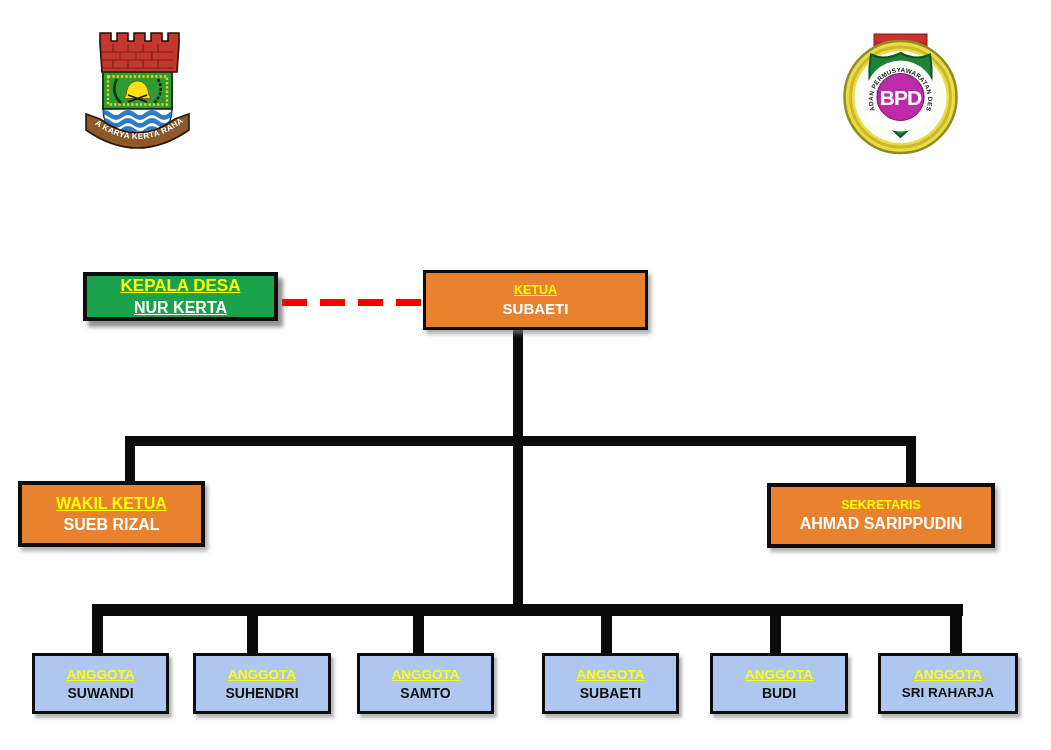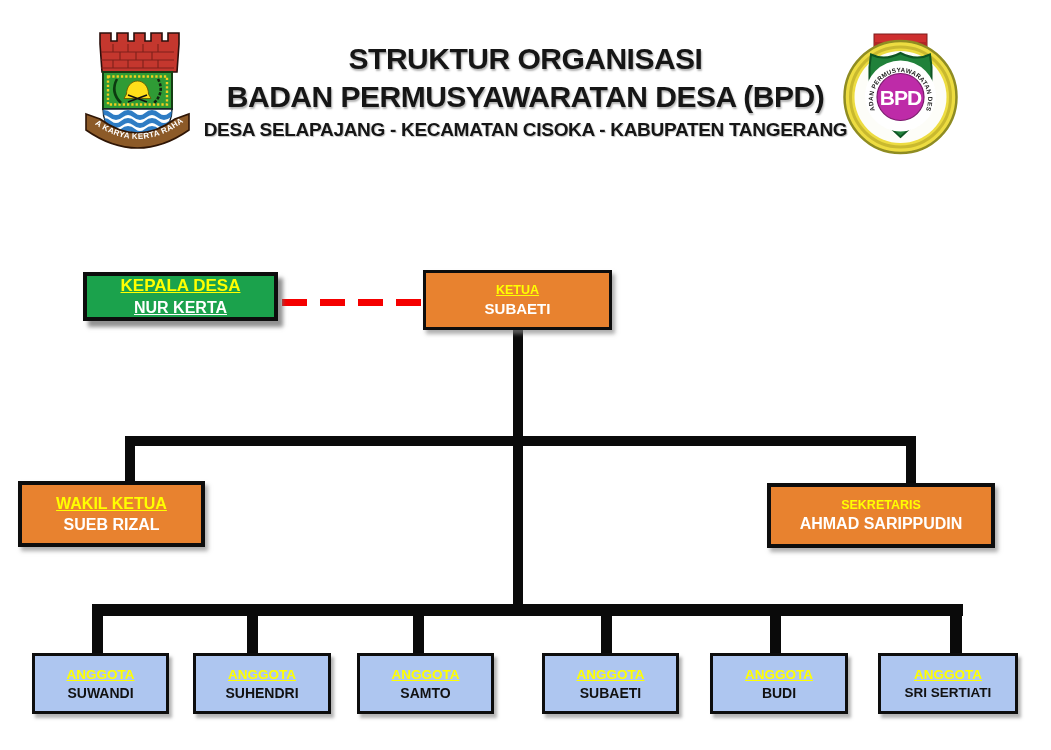--- a/index.html
+++ b/index.html
@@ -27,25 +27,20 @@
   .role{color:#FFFF00;font-weight:bold;}
   .name{color:#ffffff;font-weight:bold;}
   .u{text-decoration:underline;}
   .dark{color:#111111;}
 </style>
 </head>
 <body>
 
 <div class="canvas">
 
-  <div class="title-block">
-    <div class="title-l1">STRUKTUR ORGANISASI</div>
-    <div class="title-l2">BADAN PERMUSYAWARATAN DESA (BPD)</div>
-    <div class="title-l3">DESA SELAPAJANG - KECAMATAN CISOKA - KABUPATEN TANGERANG</div>
-  </div>
 
   <svg class="logo" style="left:80px;top:30px" width="115" height="125" viewBox="0 0 115 125">
 
     <path d="M20,14 V3 h11 v8 h6 V3 h11 v8 h6 V3 h11 v8 h6 V3 h11 v8 h6 V3 h11 v11 l-2,28 H22 Z" fill="#C4372E" stroke="#2b0f0c" stroke-width="1.6"></path>
     <path d="M21,22 H94 M21,30 H94 M21,38 H94" stroke="#7e211b" stroke-width="1.2" fill="none"></path>
     <path d="M33,14 V22 M48,14 V22 M63,14 V22 M78,14 V22 M40,22 V30 M56,22 V30 M72,22 V30 M33,30 V38 M48,30 V38 M63,30 V38 M78,30 V38" stroke="#7e211b" stroke-width="1.1"></path>
 
     <rect x="23" y="42" width="69" height="37" fill="#2F9B35" stroke="#143d12" stroke-width="2"></rect>
     <rect x="28" y="46.5" width="59" height="28" fill="none" stroke="#F5CE1E" stroke-width="2.4" stroke-dasharray="2.3,2"></rect>
 
@@ -100,21 +95,21 @@
   <div class="line" style="left:601px;top:604px;width:11px;height:50px"></div>
   <div class="line" style="left:770px;top:604px;width:11px;height:50px"></div>
   <div class="line" style="left:950px;top:604px;width:12px;height:50px"></div>
   <div class="dashed-red"></div>
 
   <div class="obox green-box" style="left:83px;top:272px;width:195px;height:49px">
     <span class="role u" style="font-size:17px">KEPALA DESA</span>
     <span class="name u" style="font-size:16px">NUR KERTA</span>
   </div>
 
-  <div class="obox orange-box" style="left:423px;top:270px;width:189px;height:60px">
+  <div class="obox orange-box" style="left:423px;top:270px;width:225px;height:60px">
     <span class="role u" style="font-size:12.5px">KETUA</span>
     <span class="name" style="font-size:15px">SUBAETI</span>
   </div>
 
   <div class="obox orange-box" style="left:18px;top:481px;width:187px;height:66px;border-width:4px">
     <span class="role u" style="font-size:16px">WAKIL KETUA</span>
     <span class="name" style="font-size:16px">SUEB RIZAL</span>
   </div>
 
   <div class="obox orange-box" style="left:767px;top:483px;width:228px;height:65px;border-width:4px">
@@ -142,16 +137,16 @@
     <span class="name dark" style="font-size:14px">SUBAETI</span>
   </div>
 
   <div class="obox blue-box" style="left:710px;top:653px;width:138px;height:61px">
     <span class="role u" style="font-size:13.5px">ANGGOTA</span>
     <span class="name dark" style="font-size:14px">BUDI</span>
   </div>
 
   <div class="obox blue-box" style="left:878px;top:653px;width:140px;height:61px">
     <span class="role u" style="font-size:13.5px">ANGGOTA</span>
-    <span class="name dark" style="font-size:13.5px">SRI SERTIATI</span>
+    <span class="name dark" style="font-size:13.5px">SRI RAHARJA</span>
   </div>
 
 </div>
 
 </body></html>

